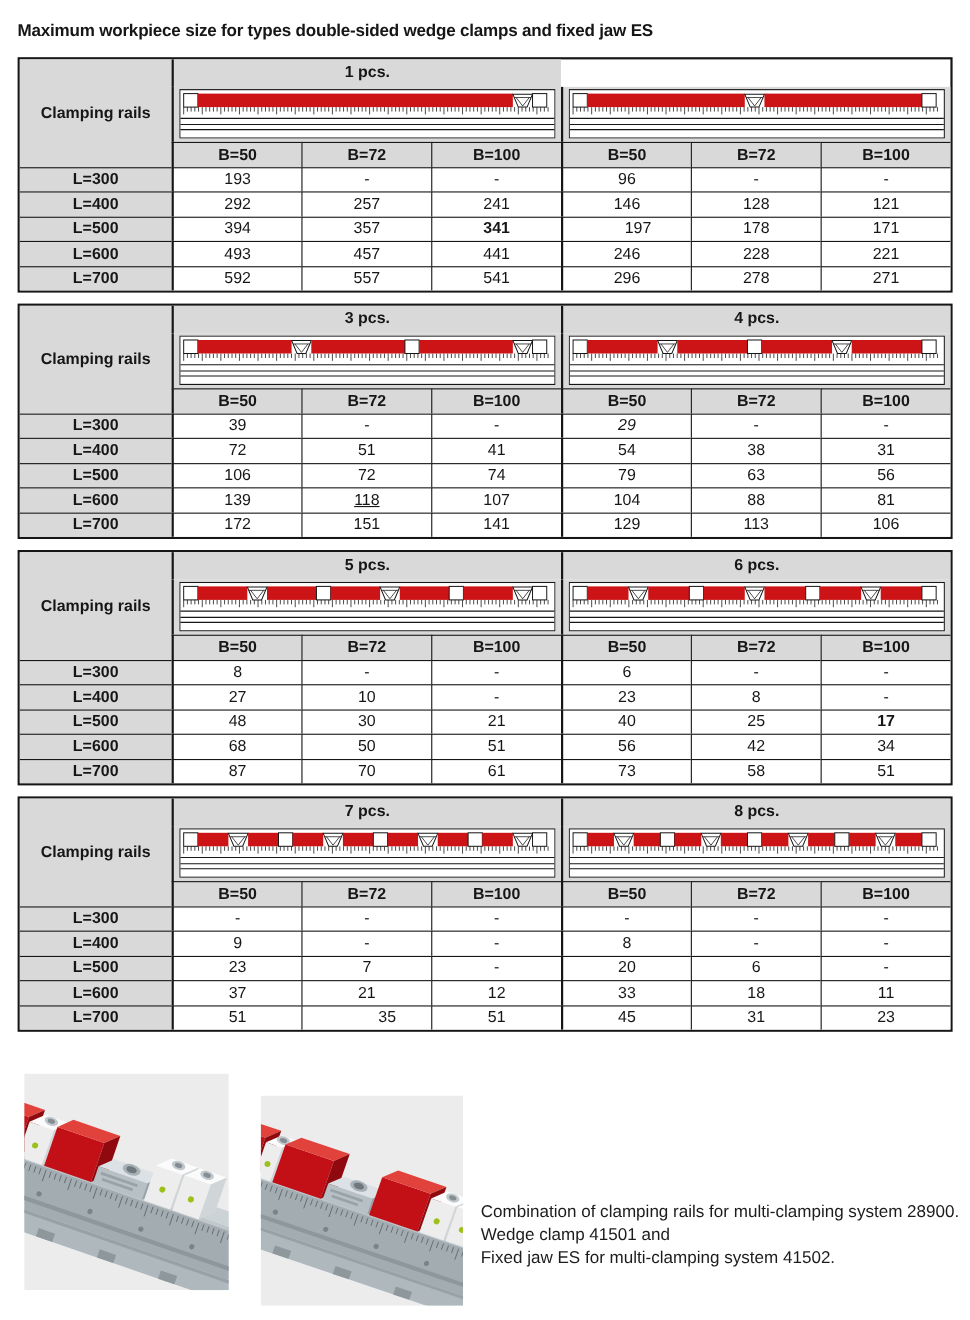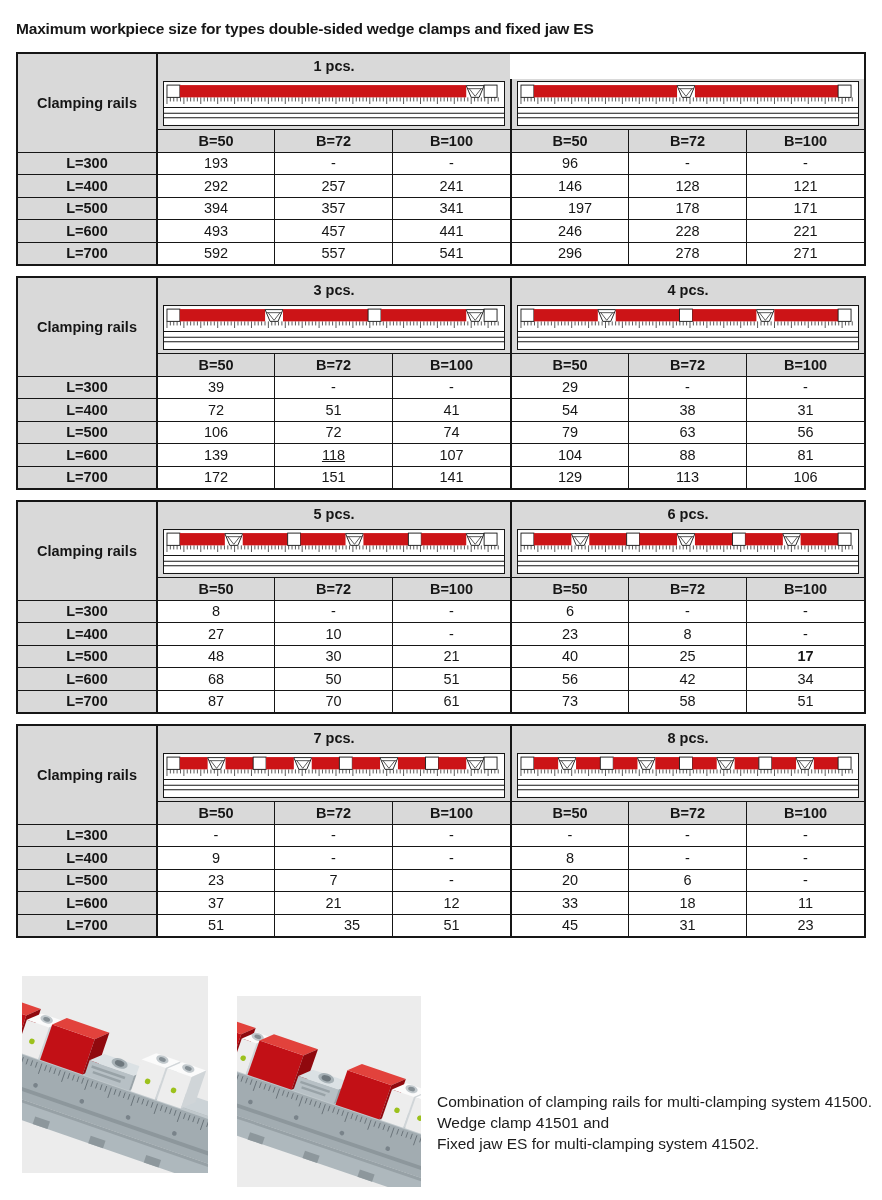--- a/index.html
+++ b/index.html
@@ -74,21 +74,21 @@
       <div class="c hdr noLeft" style="grid-area: 5 / 1 / 6 / 2;">L=400</div>
       <div class="c val thickL" style="grid-area: 5 / 2 / 6 / 3;">292</div>
       <div class="c val" style="grid-area: 5 / 3 / 6 / 4;">257</div>
       <div class="c val" style="grid-area: 5 / 4 / 6 / 5;">241</div>
       <div class="c val thickL" style="grid-area: 5 / 5 / 6 / 6;">146</div>
       <div class="c val" style="grid-area: 5 / 6 / 6 / 7;">128</div>
       <div class="c val" style="grid-area: 5 / 7 / 6 / 8;">121</div>
       <div class="c hdr noLeft" style="grid-area: 6 / 1 / 7 / 2;">L=500</div>
       <div class="c val thickL" style="grid-area: 6 / 2 / 7 / 3;">394</div>
       <div class="c val" style="grid-area: 6 / 3 / 7 / 4;">357</div>
-      <div class="c val" style="grid-area: 6 / 4 / 7 / 5;">341</div>
+      <div class="c val" style="grid-area: 6 / 4 / 7 / 5; font-weight: bold;">341</div>
       <div class="c val thickL" style="grid-area: 6 / 5 / 7 / 6; padding-left: 20px;">197</div>
       <div class="c val" style="grid-area: 6 / 6 / 7 / 7;">178</div>
       <div class="c val" style="grid-area: 6 / 7 / 7 / 8;">171</div>
       <div class="c hdr noLeft" style="grid-area: 7 / 1 / 8 / 2;">L=600</div>
       <div class="c val thickL" style="grid-area: 7 / 2 / 8 / 3;">493</div>
       <div class="c val" style="grid-area: 7 / 3 / 8 / 4;">457</div>
       <div class="c val" style="grid-area: 7 / 4 / 8 / 5;">441</div>
       <div class="c val thickL" style="grid-area: 7 / 5 / 8 / 6;">246</div>
       <div class="c val" style="grid-area: 7 / 6 / 8 / 7;">228</div>
       <div class="c val" style="grid-area: 7 / 7 / 8 / 8;">221</div>
@@ -148,21 +148,21 @@
           <rect x="323.0" y="4" width="13" height="12" fill="#fff" stroke="#161616" stroke-width="0.9"></rect>
         </svg>
       </div>
       <div class="c hdr thickL" style="grid-area: 3 / 5 / 4 / 6;">B=50</div>
       <div class="c hdr" style="grid-area: 3 / 6 / 4 / 7;">B=72</div>
       <div class="c hdr" style="grid-area: 3 / 7 / 4 / 8;">B=100</div>
       <div class="c hdr noLeft" style="grid-area: 4 / 1 / 5 / 2;">L=300</div>
       <div class="c val thickL" style="grid-area: 4 / 2 / 5 / 3;">39</div>
       <div class="c val" style="grid-area: 4 / 3 / 5 / 4;">-</div>
       <div class="c val" style="grid-area: 4 / 4 / 5 / 5;">-</div>
-      <div class="c val thickL" style="grid-area: 4 / 5 / 5 / 6;">29</div>
+      <div class="c val thickL" style="grid-area: 4 / 5 / 5 / 6; font-style: italic;">29</div>
       <div class="c val" style="grid-area: 4 / 6 / 5 / 7;">-</div>
       <div class="c val" style="grid-area: 4 / 7 / 5 / 8;">-</div>
       <div class="c hdr noLeft" style="grid-area: 5 / 1 / 6 / 2;">L=400</div>
       <div class="c val thickL" style="grid-area: 5 / 2 / 6 / 3;">72</div>
       <div class="c val" style="grid-area: 5 / 3 / 6 / 4;">51</div>
       <div class="c val" style="grid-area: 5 / 4 / 6 / 5;">41</div>
       <div class="c val thickL" style="grid-area: 5 / 5 / 6 / 6;">54</div>
       <div class="c val" style="grid-area: 5 / 6 / 6 / 7;">38</div>
       <div class="c val" style="grid-area: 5 / 7 / 6 / 8;">31</div>
       <div class="c hdr noLeft" style="grid-area: 6 / 1 / 7 / 2;">L=500</div>
@@ -511,16 +511,16 @@
         <path d="M180 38 H202 L214 27 H192 Z" fill="#fbfbfb"></path>
         <path d="M202 38 L214 27 V61 L202 72 Z" fill="#d0d5d8"></path>
         <circle cx="191" cy="57" r="2.8" fill="#9cc11c"></circle>
         <ellipse cx="198" cy="31" rx="6.5" ry="4" fill="#c2c9cd"></ellipse>
         <ellipse cx="198" cy="31" rx="3.6" ry="2.2" fill="#848e94"></ellipse>
       </g>
     </g>
   </svg>
 
 <div class="caption">
-  <div>Combination of clamping rails for multi-clamping system 41500.</div>
+  <div>Combination of clamping rails for multi-clamping system 28900.</div>
   <div>Wedge clamp 41501 and</div>
   <div>Fixed jaw ES for multi-clamping system 41502.</div>
 </div>
 
 </body></html>

